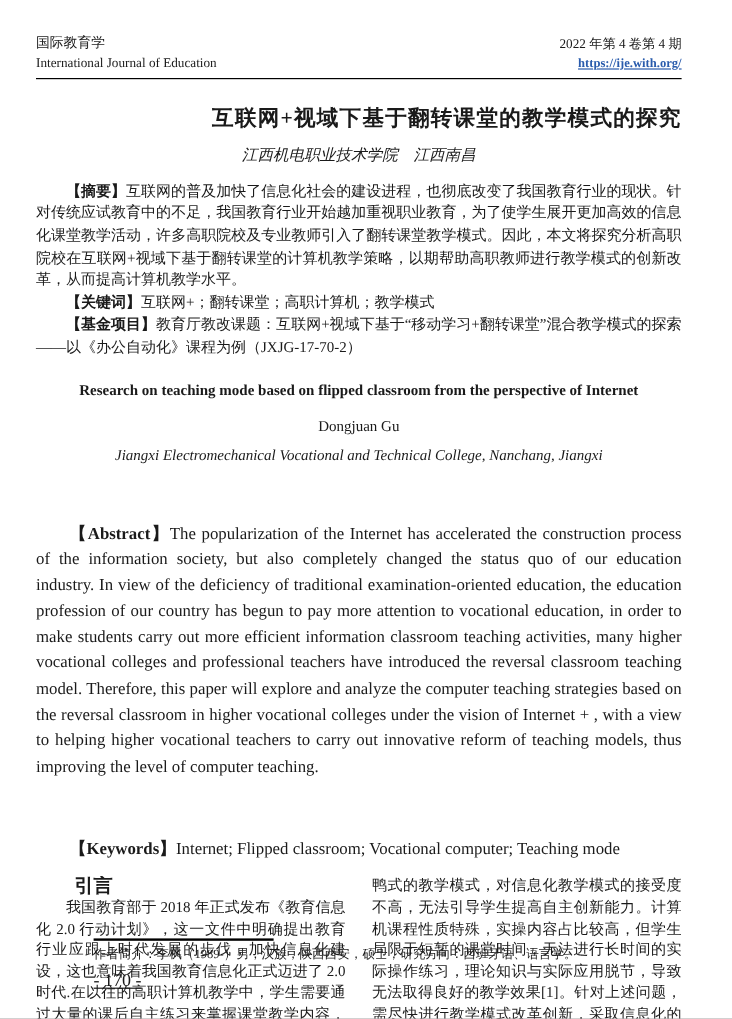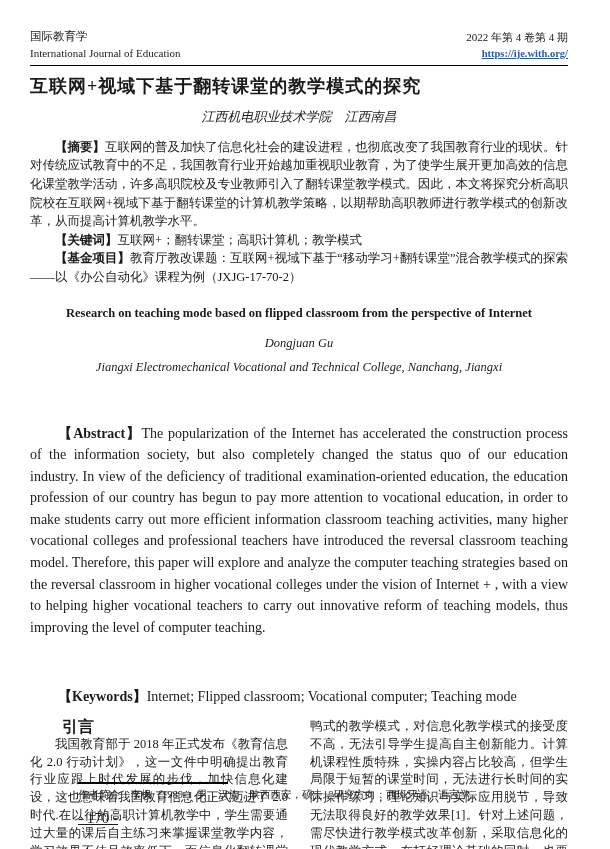--- a/index.html
+++ b/index.html
@@ -27,22 +27,22 @@
   .jh-right { text-align: right; font-size: 11px; line-height: 1.5; }
   .jh-cn { font-size: 11.5px; }
   .journal-link {
     color: #2a5cad;
     text-decoration: underline;
     font-weight: bold;
     font-size: 10.5px;
   }
   
   .title-cn {
-    margin-top: 8px;
-    text-align: left;
+    margin-top: 20px;
+    text-align: right;
     font-size: 18px;
     font-weight: bold;
     letter-spacing: 1px;
   }
   .author-cn {
     margin-top: 14px;
     text-align: center;
     font-size: 13px;
     font-style: italic;
   }
@@ -65,21 +65,20 @@
   .title-en {
     margin-top: 19px;
     text-align: center;
     font-size: 12.5px;
     font-weight: bold;
   }
   .author-en {
     margin-top: 15px;
     text-align: center;
     font-size: 12.5px;
-    font-style: italic;
   }
   .affil-en {
     margin-top: 9px;
     text-align: center;
     font-size: 12.5px;
     font-style: italic;
   }
   .en-abstract { margin-top: 10px; }
   .en-abstract p {
     font-size: 14px;

